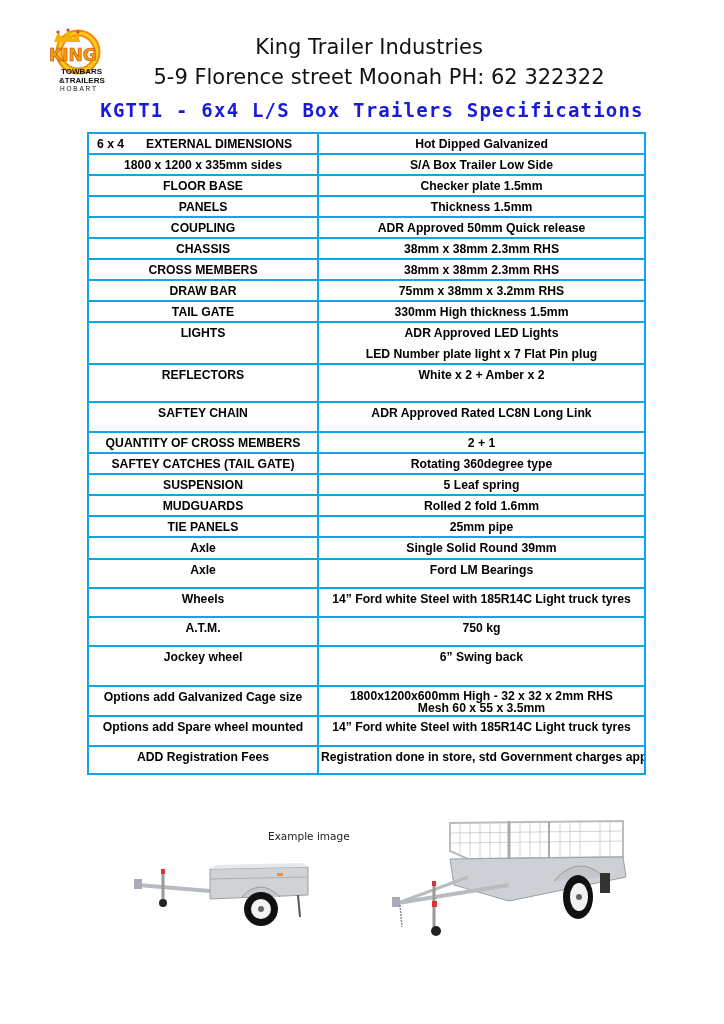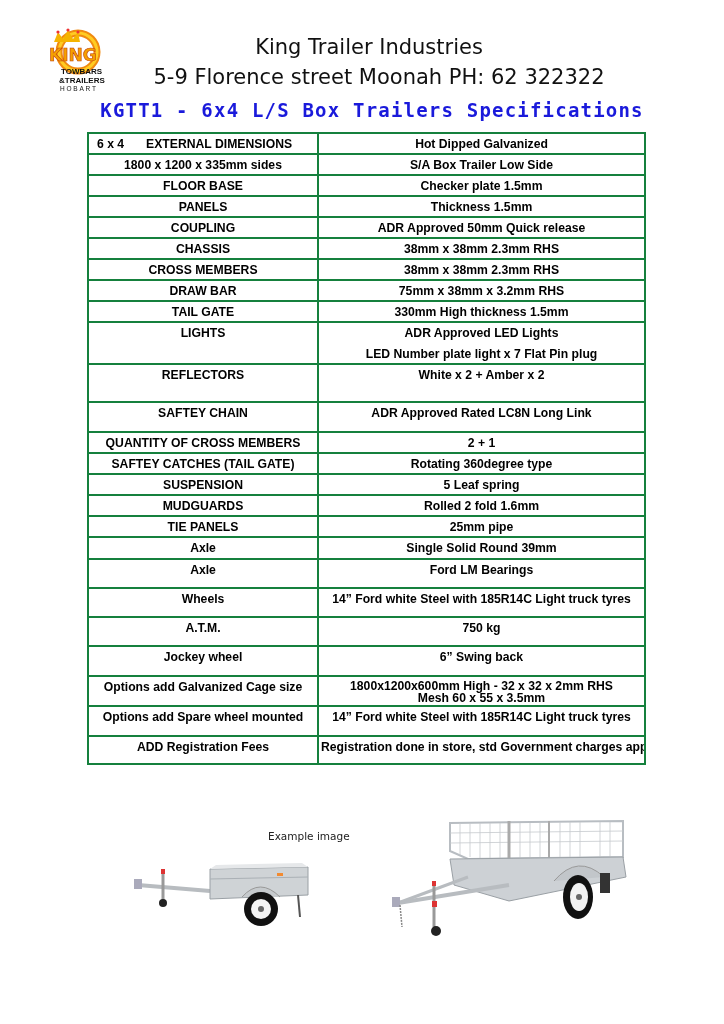--- a/index.html
+++ b/index.html
@@ -3,21 +3,21 @@
 <meta charset="utf-8">
 <style>
   html, body { margin:0; padding:0; background:#ffffff; }
   body { width:724px; height:1024px; position:relative; overflow:hidden; font-family:"Liberation Sans", sans-serif; color:#000; }
   .logo { position:absolute; left:44px; top:28px; width:62px; height:68px; }
   .hdr-line { position:absolute; left:0; width:724px; text-align:center; font-family:"DejaVu Sans", sans-serif; color:#111; }
   .hdr-company { top:35px; left:7px; font-size:21px; }
   .hdr-address { top:65px; left:17px; font-size:21px; }
   .doc-title { position:absolute; top:99px; left:92px; width:560px; text-align:center; font-family:"DejaVu Sans Mono", monospace; font-weight:bold; font-size:19px; letter-spacing:1.2px; }
   table.spec { position:absolute; left:87px; top:132px; width:559px; border-collapse:collapse; table-layout:fixed; }
-  table.spec td { border:2px solid #15803d; font-family:"Liberation Sans", sans-serif; font-weight:bold; font-size:12.2px; text-align:center; vertical-align:top; padding:1px 2px 0 2px; line-height:18px; overflow:hidden; white-space:nowrap; }
+  table.spec td { border:2px solid #0ea5e9; font-family:"Liberation Sans", sans-serif; font-weight:bold; font-size:12.2px; text-align:center; vertical-align:top; padding:1px 2px 0 2px; line-height:18px; overflow:hidden; white-space:nowrap; }
   table.spec td.c1 { width:218px; }
   td .line2 { display:block; margin-top:3px; }
   td .tight { display:block; line-height:12px; }
   .first-left { text-align:left !important; padding-left:8px !important; }
   .first-left .gap { display:inline-block; width:22px; }
   .example-caption { position:absolute; left:268px; top:830px; font-family:"DejaVu Sans", sans-serif; font-size:10.5px; color:#222; }
   .trailer { position:absolute; }
 </style>
 </head>
 <body>
@@ -121,21 +121,21 @@
         <td>Ford LM Bearings</td>
       </tr>
       <tr style="height: 29px;">
         <td class="c1">Wheels</td>
         <td>14” Ford white Steel with 185R14C Light truck tyres</td>
       </tr>
       <tr style="height: 29px;">
         <td class="c1">A.T.M.</td>
         <td>750 kg</td>
       </tr>
-      <tr style="height: 30px;">
+      <tr style="height: 40px;">
         <td class="c1">Jockey wheel</td>
         <td>6” Swing back</td>
       </tr>
       <tr style="height: 30px;">
         <td class="c1">Options add  Galvanized Cage size</td>
         <td style="padding-top: 3px;">
           <span class="tight">1800x1200x600mm High - 32 x 32 x 2mm RHS</span>
           <span class="tight">Mesh 60 x 55 x 3.5mm</span>
         </td>
       </tr>

